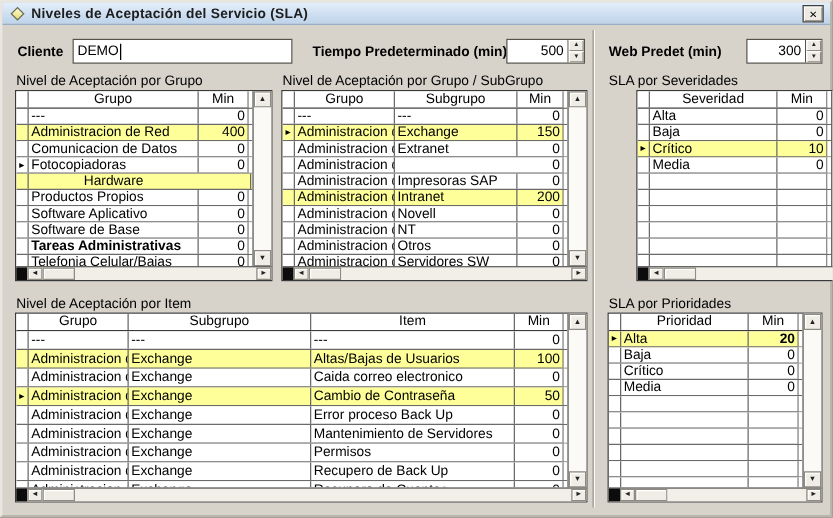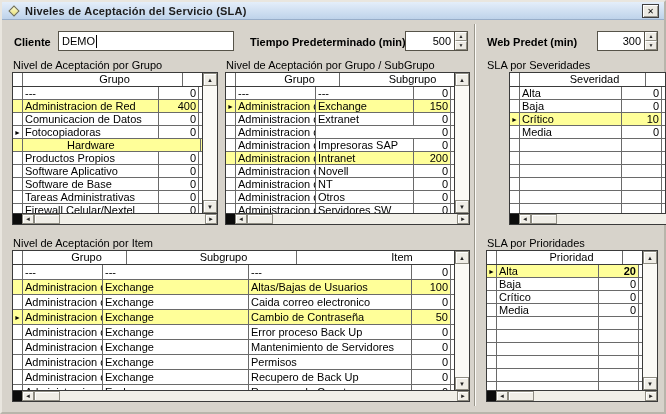--- a/index.html
+++ b/index.html
@@ -48,21 +48,21 @@
     border-right-color:#8e8c82;border-bottom-color:#8e8c82;
     font-size:5px;line-height:5px;display:flex;align-items:center;justify-content:center;color:#222;padding:0;}
   .vdivider{position:absolute;left:472px;top:22px;bottom:6px;width:2px;
     border-left:1px solid #9a978c;border-right:1px solid #fbfaf7;}
   .sect{position:absolute;white-space:nowrap;}
   
   .grid{position:absolute;background:#fff;border:1px solid #3a3a3a;}
   .g-main{position:absolute;top:0;left:0;right:15px;bottom:11px;overflow:hidden;}
   .g-row{display:flex;background:#fff;border-bottom:1px solid #6a6a6a;width:100%;}
   .g-row.hl{background:#ffff99;}
-  .g-head{height:14px;border-bottom:1px solid #3a3a3a;gap:24px;}
+  .g-head{height:14px;border-bottom:1px solid #3a3a3a;}
   .g-cell{flex:none;border-right:1px solid #6a6a6a;padding:0 2px;
     white-space:nowrap;overflow:hidden;font-size:11px;line-height:12px;
     display:flex;align-items:center;}
   .g-th{justify-content:center;line-height:13px;}
   .g-sel{position:relative;padding:0;}
   .g-fill{background:#fff;border-right:none;}
   .g-cell.num{justify-content:flex-end;}
   .marker{font-size:7px;line-height:7px;color:#000;margin-left:1px;}
   .g-body{overflow:hidden;position:relative;}
   
@@ -189,27 +189,27 @@
             <div class="g-cell g-fill" style="width: 5px;"></div>
           </div>
           <div class="g-row" style="height: 13px;">
             <div class="g-cell g-sel" style="width: 10px;"></div>
             <div class="g-cell" style="width: 136px;">Software de Base</div>
             <div class="g-cell num" style="width: 40px;">0</div>
             <div class="g-cell g-fill" style="width: 5px;"></div>
           </div>
           <div class="g-row" style="height: 13px;">
             <div class="g-cell g-sel" style="width: 10px;"></div>
-            <div class="g-cell" style="width: 136px;">Tareas Administrativas</div>
-            <div class="g-cell num" style="width: 40px;">0</div>
-            <div class="g-cell g-fill" style="width: 5px;"></div>
-          </div>
-          <div class="g-row" style="height: 13px;">
-            <div class="g-cell g-sel" style="width: 10px;"></div>
-            <div class="g-cell" style="width: 136px;">Firewall Celular/Nextel</div>
+            <div class="g-cell" style="width: 136px; font-weight: bold;">Tareas Administrativas</div>
+            <div class="g-cell num" style="width: 40px;">0</div>
+            <div class="g-cell g-fill" style="width: 5px;"></div>
+          </div>
+          <div class="g-row" style="height: 13px;">
+            <div class="g-cell g-sel" style="width: 10px;"></div>
+            <div class="g-cell" style="width: 136px;">Telefonia Celular/Bajas</div>
             <div class="g-cell num" style="width: 40px;">0</div>
             <div class="g-cell g-fill" style="width: 5px;"></div>
           </div>
         </div>
       </div>
       <div class="vscroll">
         <div class="sbtn">
           <span>▲</span>
         </div>
         <div class="vtrack"></div>

